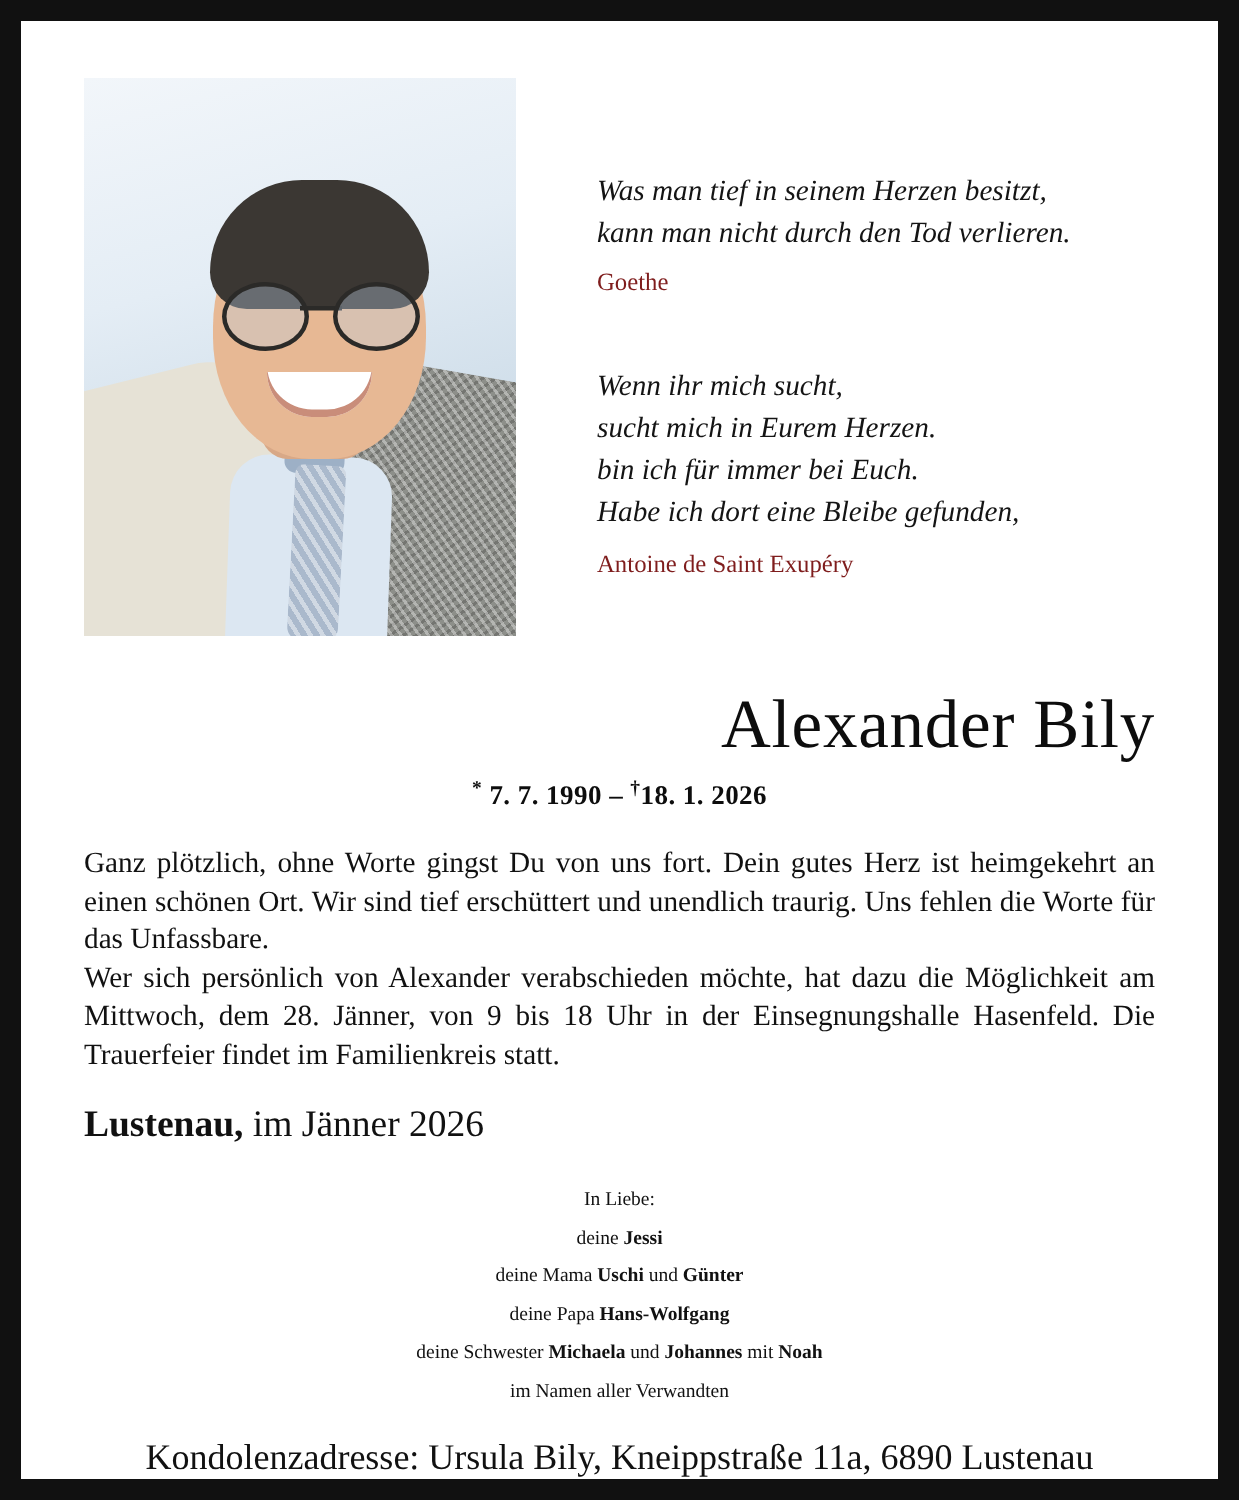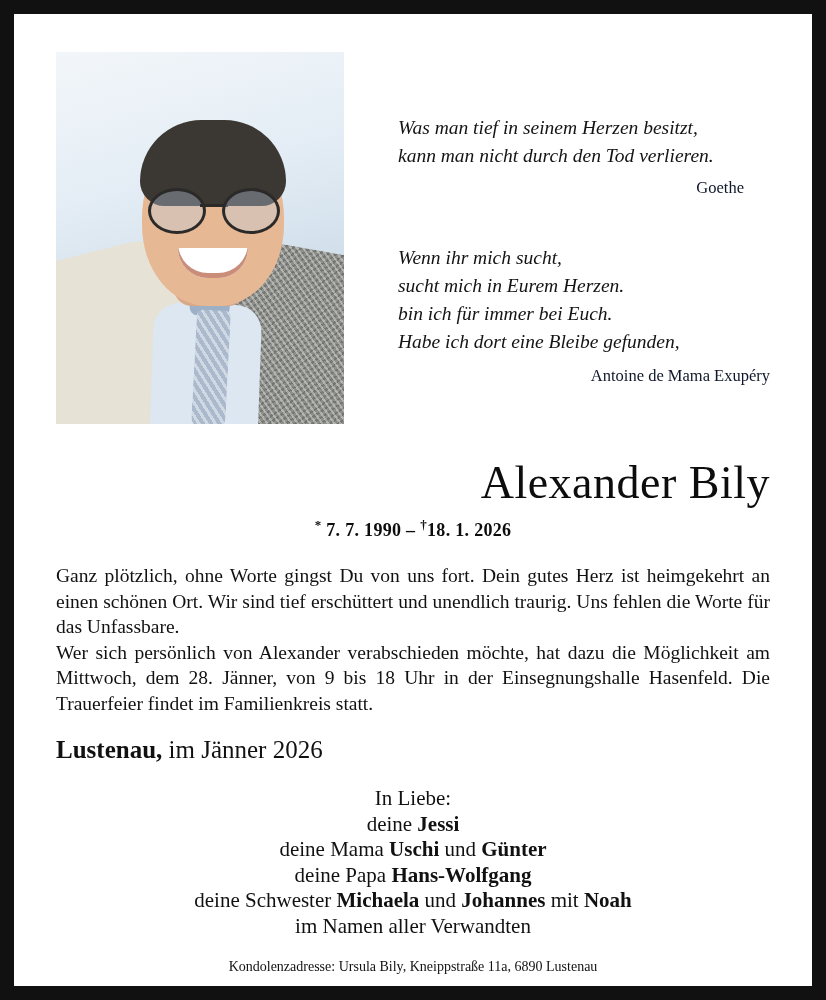--- a/index.html
+++ b/index.html
@@ -174,23 +174,22 @@
   }
   .verse-block { margin-bottom: 0; }
   .verse-line {
     font-style: italic;
     font-size: 19.5px;
     line-height: 28px;
     color: #141414;
     white-space: nowrap;
   }
   .verse-author {
-    text-align: right;
     font-size: 16.5px;
-    color: #0f172a;
+    color: #7f1d1d;
     margin-top: 8px;
     padding-right: 26px;
   }
   .verse-block.second {
     margin-top: 46px;
   }
   .verse-block.second .verse-author {
     padding-right: 0;
     margin-top: 10px;
   }
@@ -227,32 +226,32 @@
     margin-top: 20px;
     font-size: 25px;
     color: #111111;
   }
   .place-line b { font-weight: bold; }
 
   
   .family {
     margin-top: 22px;
     text-align: center;
-    font-size: 21px;
+    font-size: 13px;
     line-height: 25.5px;
     color: #111111;
   }
   .family .row { white-space: nowrap; }
   .family b { font-weight: bold; }
 
   
   .footer {
     margin-top: 20px;
     text-align: center;
-    font-size: 14px;
+    font-size: 24px;
     color: #111111;
   }
 </style>
 </head>
 <body>
 
 <div class="obituary">
   <div class="inner">
 
     <div class="top">
@@ -281,21 +280,21 @@
           <div class="verse-line">Was man tief in seinem Herzen besitzt,</div>
           <div class="verse-line">kann man nicht durch den Tod verlieren.</div>
           <div class="verse-author">Goethe</div>
         </div>
 
         <div class="verse-block second">
           <div class="verse-line">Wenn ihr mich sucht,</div>
           <div class="verse-line">sucht mich in Eurem Herzen.</div>
           <div class="verse-line">bin ich für immer bei Euch.</div>
           <div class="verse-line">Habe ich dort eine Bleibe gefunden,</div>
-          <div class="verse-author">Antoine de Mama Exupéry</div>
+          <div class="verse-author">Antoine de Saint Exupéry</div>
         </div>
 
       </div>
     </div>
 
     <div class="name">Alexander Bily</div>
 
     <div class="dates">
       <sup>*</sup>
       <span>7. 7. 1990</span>

